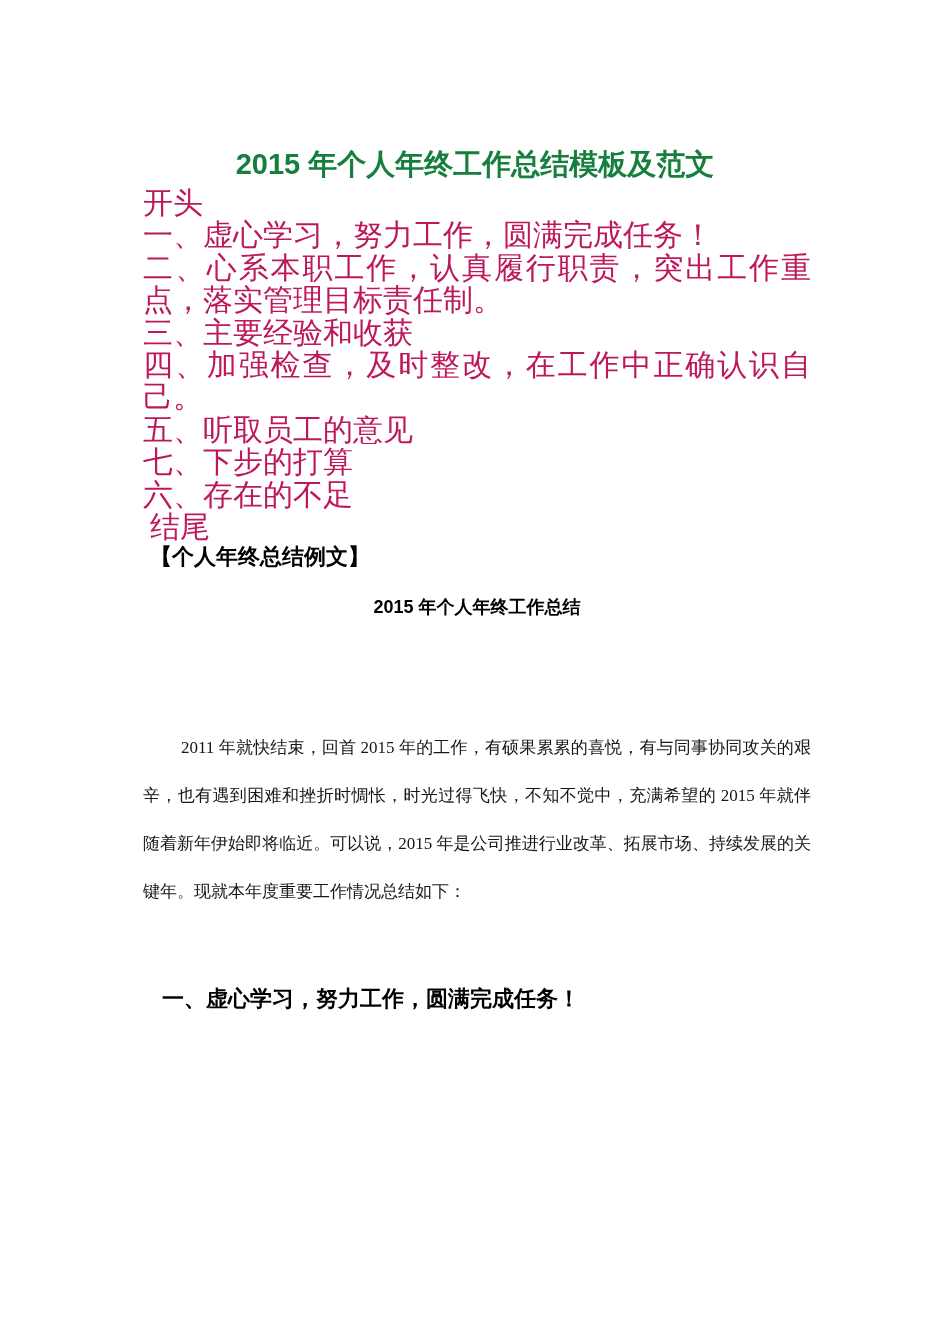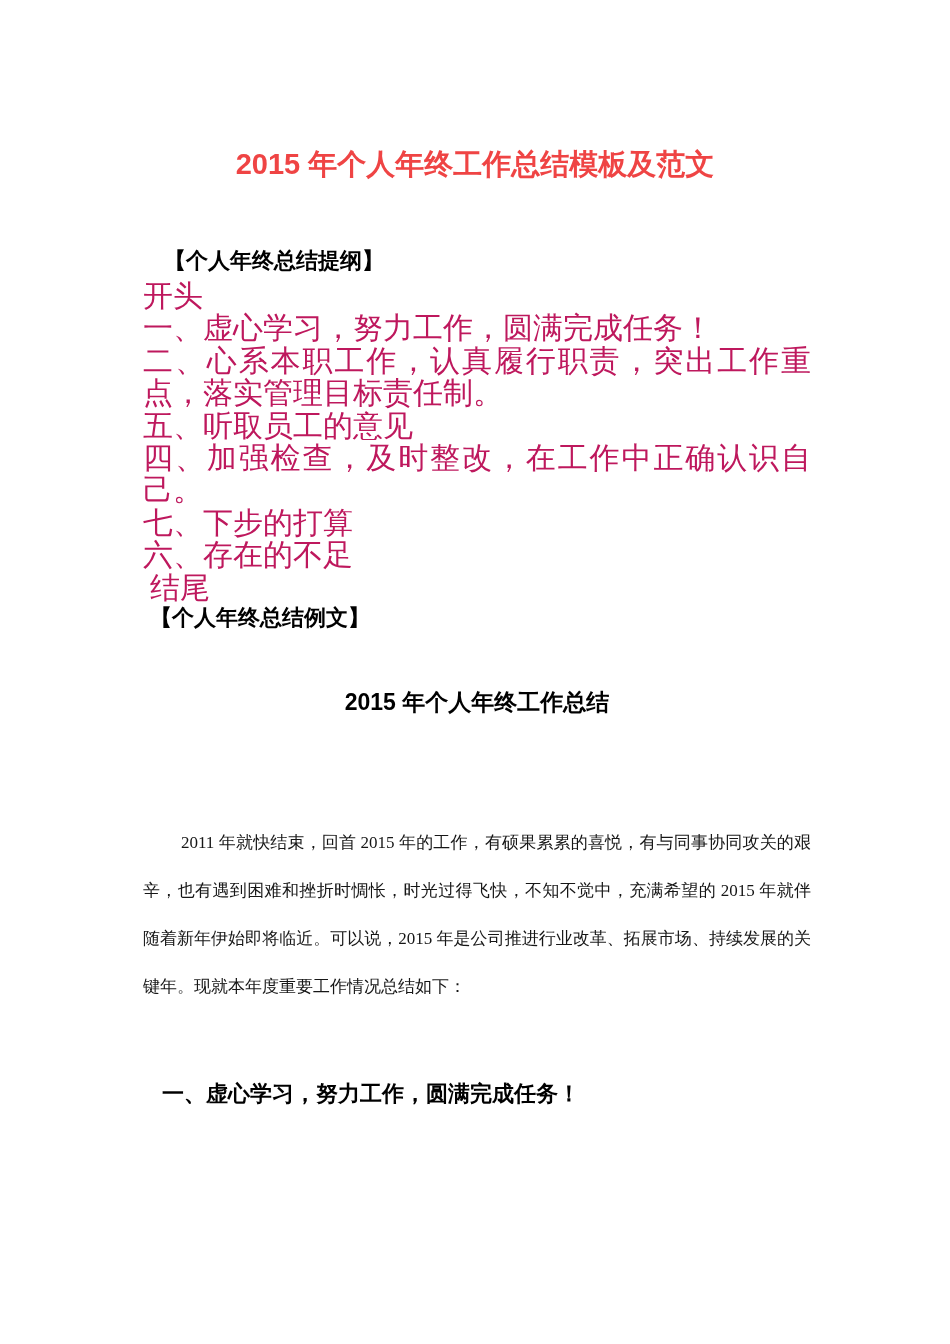--- a/index.html
+++ b/index.html
@@ -17,21 +17,21 @@
     inset: 0;
     background: #ffffff;
     padding-top: 146px;
   }
   .doc-title {
     text-align: center;
     font-family: "Liberation Sans", sans-serif;
     font-weight: bold;
     font-size: 29px;
     line-height: 36px;
-    color: #ef4444;
+    color: #15803d;
   }
   .content {
     width: 668px;
     margin-left: 143px;
   }
   .bracket-heading {
     font-family: "Liberation Sans", sans-serif;
     font-weight: bold;
     font-size: 22px;
     line-height: 28px;
@@ -47,25 +47,25 @@
     line-height: 32.4px;
     text-align: justify;
     color: #be185d;
   }
   .outline-item { text-align: justify; }
   .outline-item.tail { padding-left: 7px; }
   .heading-sample {
     padding-left: 7px;
   }
   .sample-subtitle {
-    margin-top: 56px;
+    margin-top: 22px;
     text-align: center;
     font-family: "Liberation Sans", sans-serif;
     font-weight: bold;
-    font-size: 23px;
+    font-size: 18px;
     line-height: 28px;
     color: #000000;
   }
   .sample-paragraph {
     margin-top: 103px;
     font-size: 17px;
     line-height: 48px;
     text-align: justify;
     text-indent: 38px;
     color: #161616;
@@ -82,28 +82,28 @@
 </style>
 </head>
 <body>
 
 <div class="page">
 
   <h1 class="doc-title">2015 年个人年终工作总结模板及范文</h1>
 
   <div class="content">
 
-    <h2 class="bracket-heading heading-outline">【个人年终总结提纲】</h2>
 
     <div class="outline-list">
       <div class="outline-item">开头</div>
       <div class="outline-item">一、虚心学习，努力工作，圆满完成任务！</div>
       <div class="outline-item">二、心系本职工作，认真履行职责，突出工作重点，落实管理目标责任制。</div>
+      <div class="outline-item">三、主要经验和收获</div>
+      <div class="outline-item">四、加强检查，及时整改，在工作中正确认识自己。</div>
       <div class="outline-item">五、听取员工的意见</div>
-      <div class="outline-item">四、加强检查，及时整改，在工作中正确认识自己。</div>
       <div class="outline-item">七、下步的打算</div>
       <div class="outline-item">六、存在的不足</div>
       <div class="outline-item tail">结尾</div>
     </div>
 
     <h2 class="bracket-heading heading-sample">【个人年终总结例文】</h2>
 
     <h3 class="sample-subtitle">2015 年个人年终工作总结</h3>
 
     <p class="sample-paragraph">2011 年就快结束，回首 2015 年的工作，有硕果累累的喜悦，有与同事协同攻关的艰辛，也有遇到困难和挫折时惆怅，时光过得飞快，不知不觉中，充满希望的 2015 年就伴随着新年伊始即将临近。可以说，2015 年是公司推进行业改革、拓展市场、持续发展的关键年。现就本年度重要工作情况总结如下：</p>

